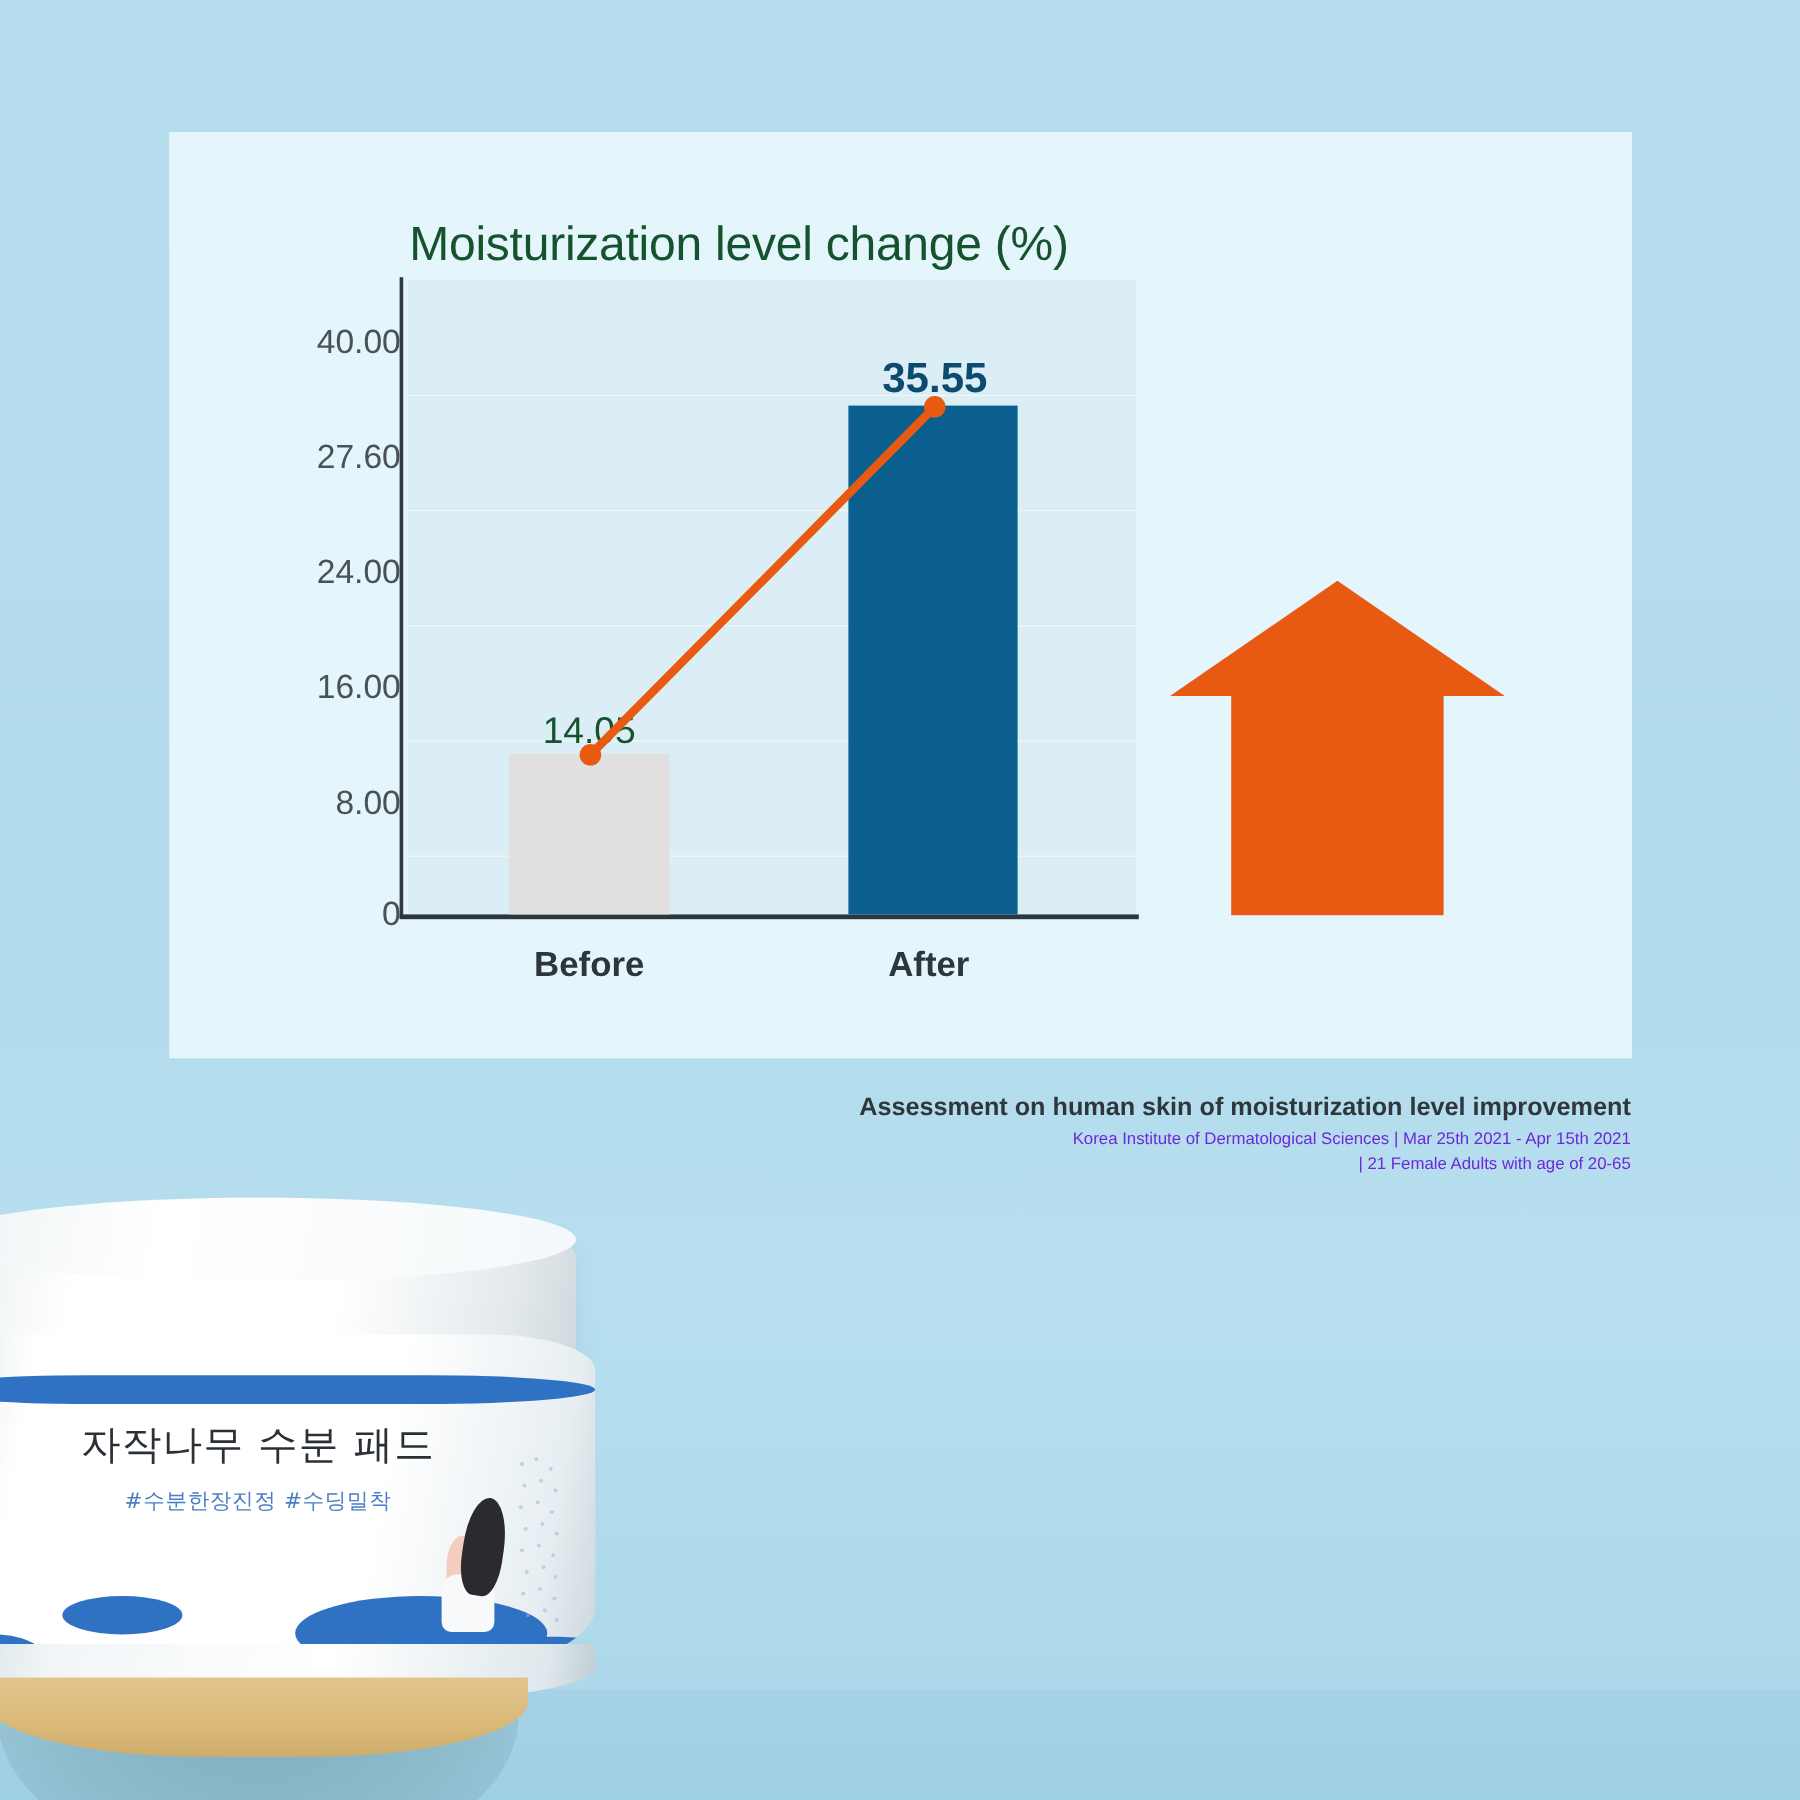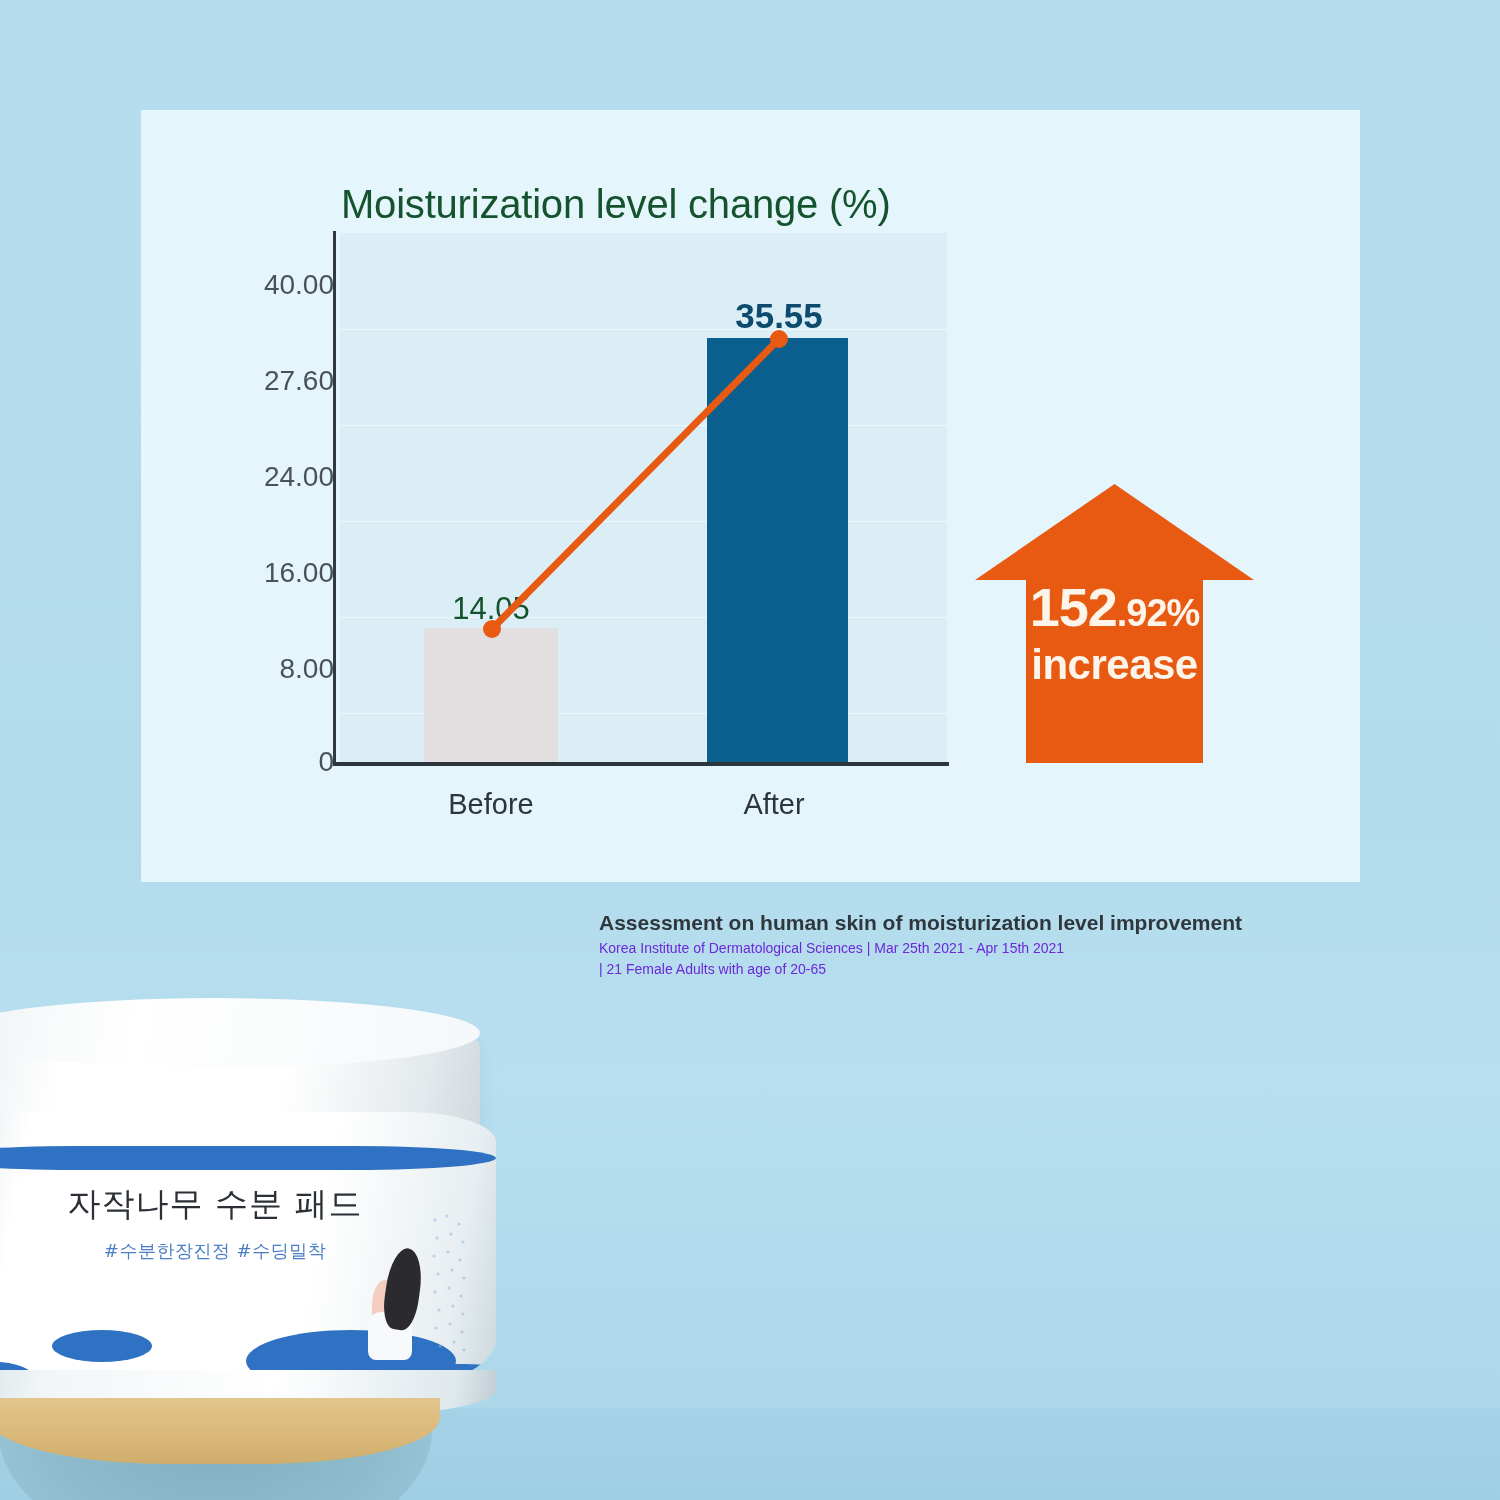--- a/index.html
+++ b/index.html
@@ -65,21 +65,21 @@
   #bar-after  { background: #0b5f8e; }
 
   .bar-value {
     position: absolute; font-size: 31px; white-space: nowrap;
     transform: translateX(-50%);
   }
   #value-before { color: #14532d; }
   #value-after  { color: #0c4a6e; font-weight: 700; font-size: 35px; }
 
   .cat-label {
-    position: absolute; font-size: 29px; font-weight: 400; color: #2c363c;
+    position: absolute; font-size: 29px; font-weight: 700; color: #2c363c;
     transform: translateX(-50%); white-space: nowrap;
   }
 
   #trend-svg { position: absolute; left: 0; top: 0; width: 1219px; height: 772px; pointer-events: none; }
 
   
   #increase-arrow {
     position: absolute; left: 975px; top: 484px; width: 279px; height: 279px;
   }
   #increase-arrow svg { display: block; width: 100%; height: 100%; }
@@ -87,21 +87,21 @@
     position: absolute; left: 0; right: 0; top: 96px;
     text-align: center; color: #fdf4ea; line-height: 1;
   }
   #arrow-pct { font-weight: 700; font-size: 54px; letter-spacing: -1px; }
   #arrow-pct .small { font-size: 38px; }
   #arrow-increase { font-weight: 700; font-size: 42px; margin-top: 10px; letter-spacing: -0.5px; }
 
   
   #caption {
     position: absolute; right: 141px; top: 908px;
-    width: 760px; text-align: left; color: #2f373d;
+    width: 760px; text-align: right; color: #2f373d;
   }
   #caption-line1 { font-size: 21px; font-weight: 700; line-height: 1.45; }
   .caption-sub { font-size: 14px; line-height: 1.5; color: #6d28d9; }
 
   
   #jar {
     position: absolute; left: -130px; top: 1000px; width: 730px; height: 430px;
   }
   #jar-lid {
     position: absolute; left: 80px; top: 0; width: 530px; height: 160px;
@@ -217,26 +217,20 @@
     <circle cx="351" cy="519" r="9" fill="#e85a12"></circle>
     <circle cx="638" cy="229" r="9" fill="#e85a12"></circle>
   </svg>
 
 </div>
 
 <div id="increase-arrow">
   <svg viewBox="0 0 279 279">
     <polygon points="139.5,0 279,96 228,96 228,279 51,279 51,96 0,96" fill="#e85a12"></polygon>
   </svg>
-  <div id="arrow-text">
-    <div id="arrow-pct">
-      <span>152</span><span class="small">.92%</span>
-    </div>
-    <div id="arrow-increase">increase</div>
-  </div>
 </div>
 
 <div id="caption">
   <div id="caption-line1">Assessment on human skin of moisturization level improvement</div>
   <div class="caption-sub">Korea Institute of Dermatological Sciences | Mar 25th 2021 - Apr 15th 2021</div>
   <div class="caption-sub">| 21 Female Adults with age of 20-65</div>
 </div>
 
 <div id="jar">
   <div id="jar-base-shadow"></div>

